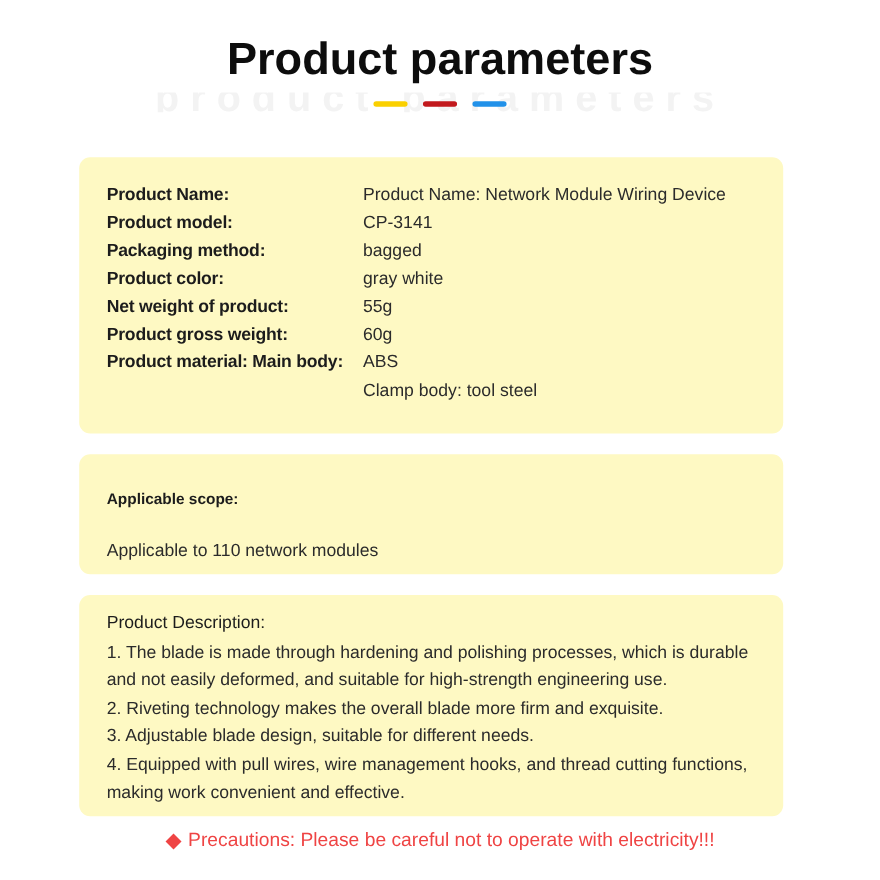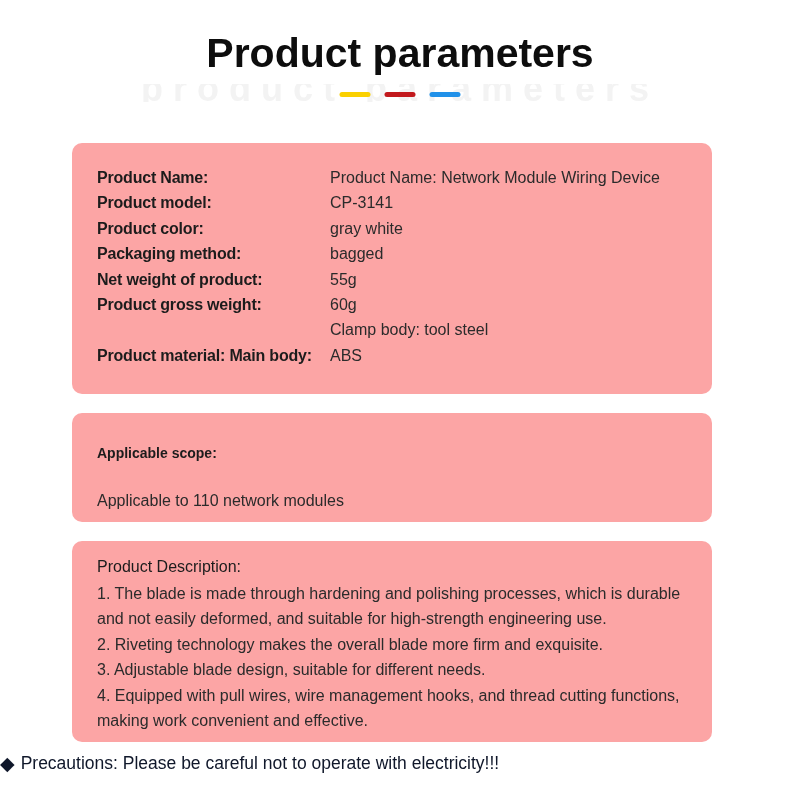--- a/index.html
+++ b/index.html
@@ -26,41 +26,41 @@
     position:absolute;top:92px;left:50%;
     transform:translateX(-50%);
     display:flex;gap:14px;
   }
   .dash{width:31px;height:5px;border-radius:2.5px;}
   .dash-yellow{background:#fad000;}
   .dash-red{background:#c2191d;}
   .dash-blue{background:#2191e9;}
   .card{
     position:absolute;left:72px;width:640px;
-    background:#fca5a5;border-radius:10px;box-sizing:border-box;
+    background:#fef9c3;border-radius:10px;box-sizing:border-box;
   }
   .card-spec{top:143px;height:251px;padding:22px 20px 0 25px;}
   .spec-row{
     display:grid;grid-template-columns:233px 1fr;
     line-height:25.4px;font-size:16px;
   }
   .spec-label{font-weight:700;color:#1c1c1c;white-space:nowrap;letter-spacing:-0.2px;}
   .spec-value{font-weight:400;color:#2b2b2b;white-space:nowrap;}
   .card-scope{top:413px;height:109px;padding:28px 20px 0 25px;}
   .scope-heading{font-size:14px;font-weight:700;color:#1c1c1c;line-height:24px;}
   .scope-body{font-size:16px;font-weight:400;color:#2b2b2b;line-height:24px;margin-top:24px;}
   .card-desc{top:541px;height:201px;padding:14px 20px 0 25px;}
   .desc-heading{font-size:16px;font-weight:400;color:#1c1c1c;line-height:24px;margin-bottom:2px;}
   .desc-item{
     font-size:16px;font-weight:400;color:#2b2b2b;line-height:25.4px;
     max-width:595px;
   }
   .precaution{
     position:absolute;top:752px;left:0;width:800px;
-    text-align:left;color:#0f172a;font-size:17.5px;line-height:22px;
+    text-align:center;color:#ef4444;font-size:17.5px;line-height:22px;
   }
   .precaution .diamond-icon{font-size:19px;vertical-align:-1px;margin-right:6px;}
 </style>
 </head>
 <body>
 
 <div class="page-title">Product parameters</div>
 
 <div class="decor-strip">
   <span class="watermark-inner">product parameters</span>
@@ -75,42 +75,42 @@
 <div class="card card-spec">
   <div class="spec-row">
     <span class="spec-label">Product Name:</span>
     <span class="spec-value">Product Name: Network Module Wiring Device</span>
   </div>
   <div class="spec-row">
     <span class="spec-label">Product model:</span>
     <span class="spec-value">CP-3141</span>
   </div>
   <div class="spec-row">
+    <span class="spec-label">Packaging method:</span>
+    <span class="spec-value">bagged</span>
+  </div>
+  <div class="spec-row">
     <span class="spec-label">Product color:</span>
     <span class="spec-value">gray white</span>
-  </div>
-  <div class="spec-row">
-    <span class="spec-label">Packaging method:</span>
-    <span class="spec-value">bagged</span>
   </div>
   <div class="spec-row">
     <span class="spec-label">Net weight of product:</span>
     <span class="spec-value">55g</span>
   </div>
   <div class="spec-row">
     <span class="spec-label">Product gross weight:</span>
     <span class="spec-value">60g</span>
   </div>
   <div class="spec-row">
+    <span class="spec-label">Product material: Main body:</span>
+    <span class="spec-value">ABS</span>
+  </div>
+  <div class="spec-row">
     <span class="spec-label"></span>
     <span class="spec-value">Clamp body: tool steel</span>
-  </div>
-  <div class="spec-row">
-    <span class="spec-label">Product material: Main body:</span>
-    <span class="spec-value">ABS</span>
   </div>
   <div class="spec-row">
     <span class="spec-label"></span>
   </div>
 </div>
 
 <div class="card card-scope">
   <div class="scope-heading">Applicable scope:</div>
   <div class="scope-body">Applicable to 110 network modules</div>
 </div>

